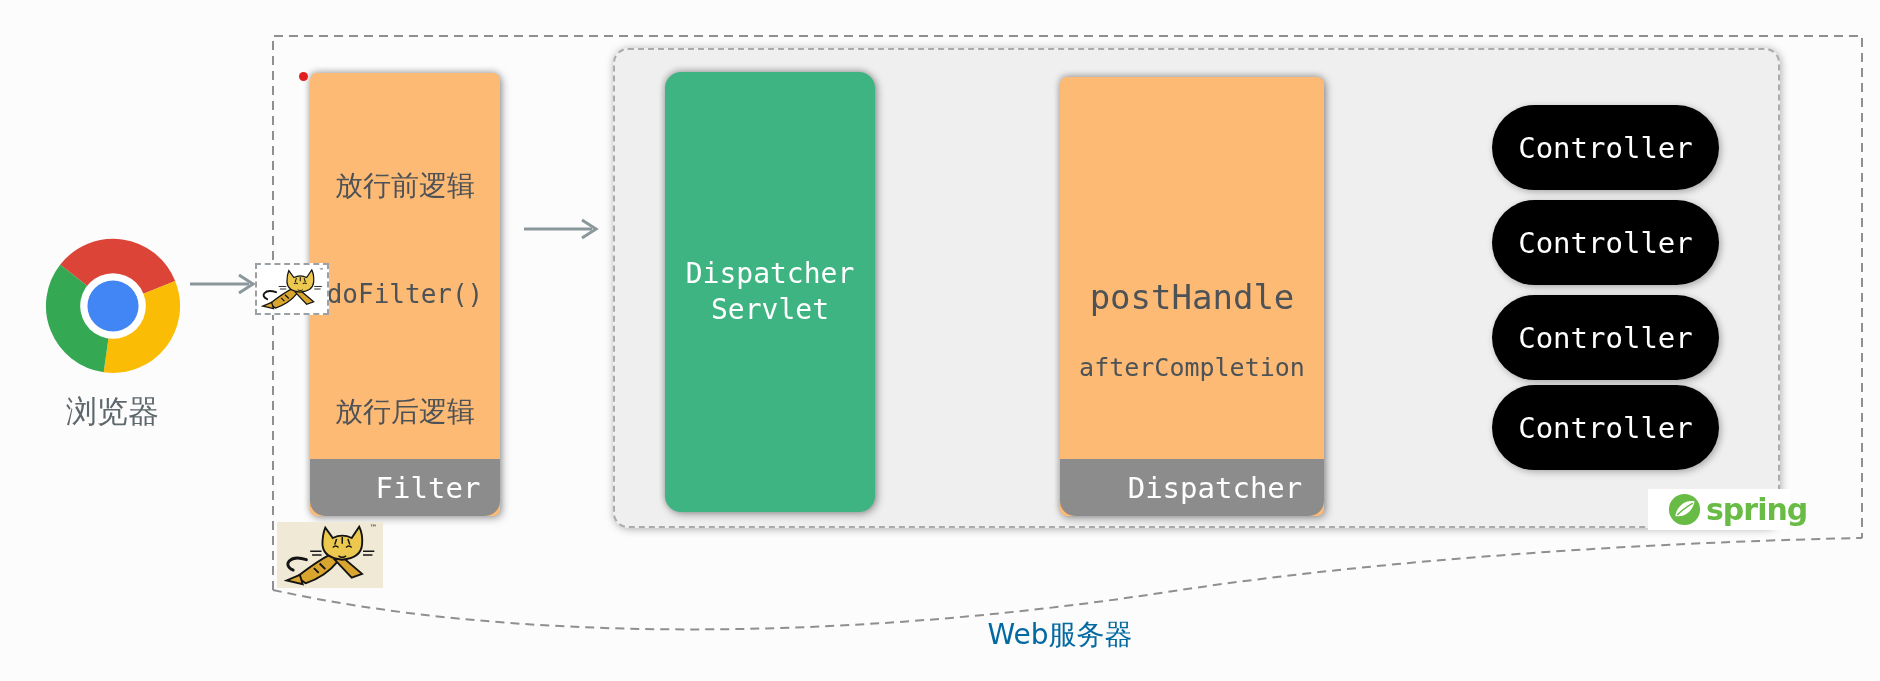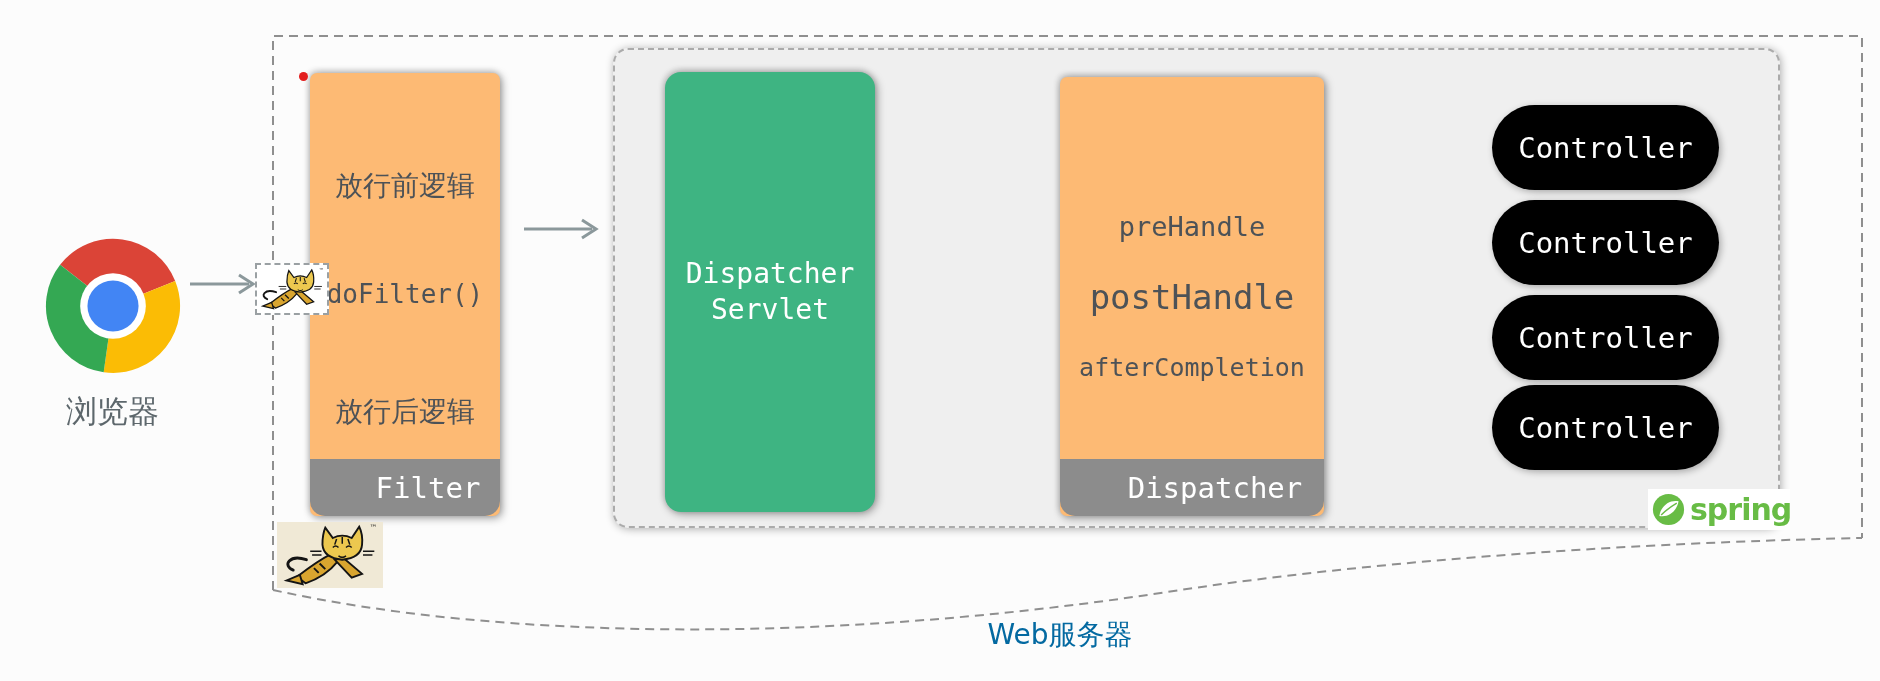--- a/index.html
+++ b/index.html
@@ -77,21 +77,21 @@
     background:#000000; border-radius:44px;
     display:flex; align-items:center; justify-content:center;
     color:#ffffff; font-size:29px;
     font-family:"DejaVu Sans Mono","Liberation Mono",monospace;
     box-shadow:2px 2px 7px rgba(0,0,0,.30);
   }
   .pill1 { top:55px; } .pill2 { top:150px; } .pill3 { top:245px; } .pill4 { top:335px; }
 
   .spring-logo {
     position:absolute; left:1033px; top:439px; width:142px; height:41px;
-    background:#ffffff; display:flex; align-items:center; gap:5px; padding-left:4px;
+    background:#ffffff; display:flex; align-items:center; gap:5px; padding-left:20px;
     box-sizing:border-box;
   }
   .spring-logo svg { width:33px; height:33px; flex:0 0 auto; }
   .spring-word {
     color:#68bc45; font-size:30px; font-weight:bold; letter-spacing:-1px; line-height:33px;
   }
 
   .web-server-label {
     position:absolute; left:960px; top:616px; width:200px; text-align:center;
     font-size:28px; color:#0369a1; z-index:2;
@@ -155,21 +155,20 @@
   </div>
 
   <div class="spring-container">
 
     <div class="green-box">
       <span>Dispatcher</span>
       <span>Servlet</span>
     </div>
 
     <div class="ybox interceptor-box">
-      <div class="yline mono" style="top:133px; font-size:27px;">preHandle</div>
       <div class="yline mono" style="top:203px; font-size:34px;">postHandle</div>
       <div class="yline mono" style="top:274px; font-size:25px;">afterCompletion</div>
       <div class="box-footer">Dispatcher</div>
     </div>
 
     <div class="pill pill1">Controller</div>
     <div class="pill pill2">Controller</div>
     <div class="pill pill3">Controller</div>
     <div class="pill pill4">Controller</div>
 

